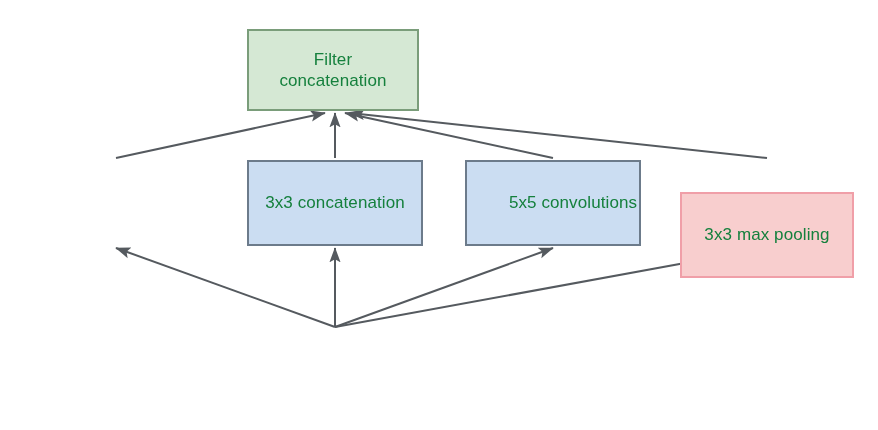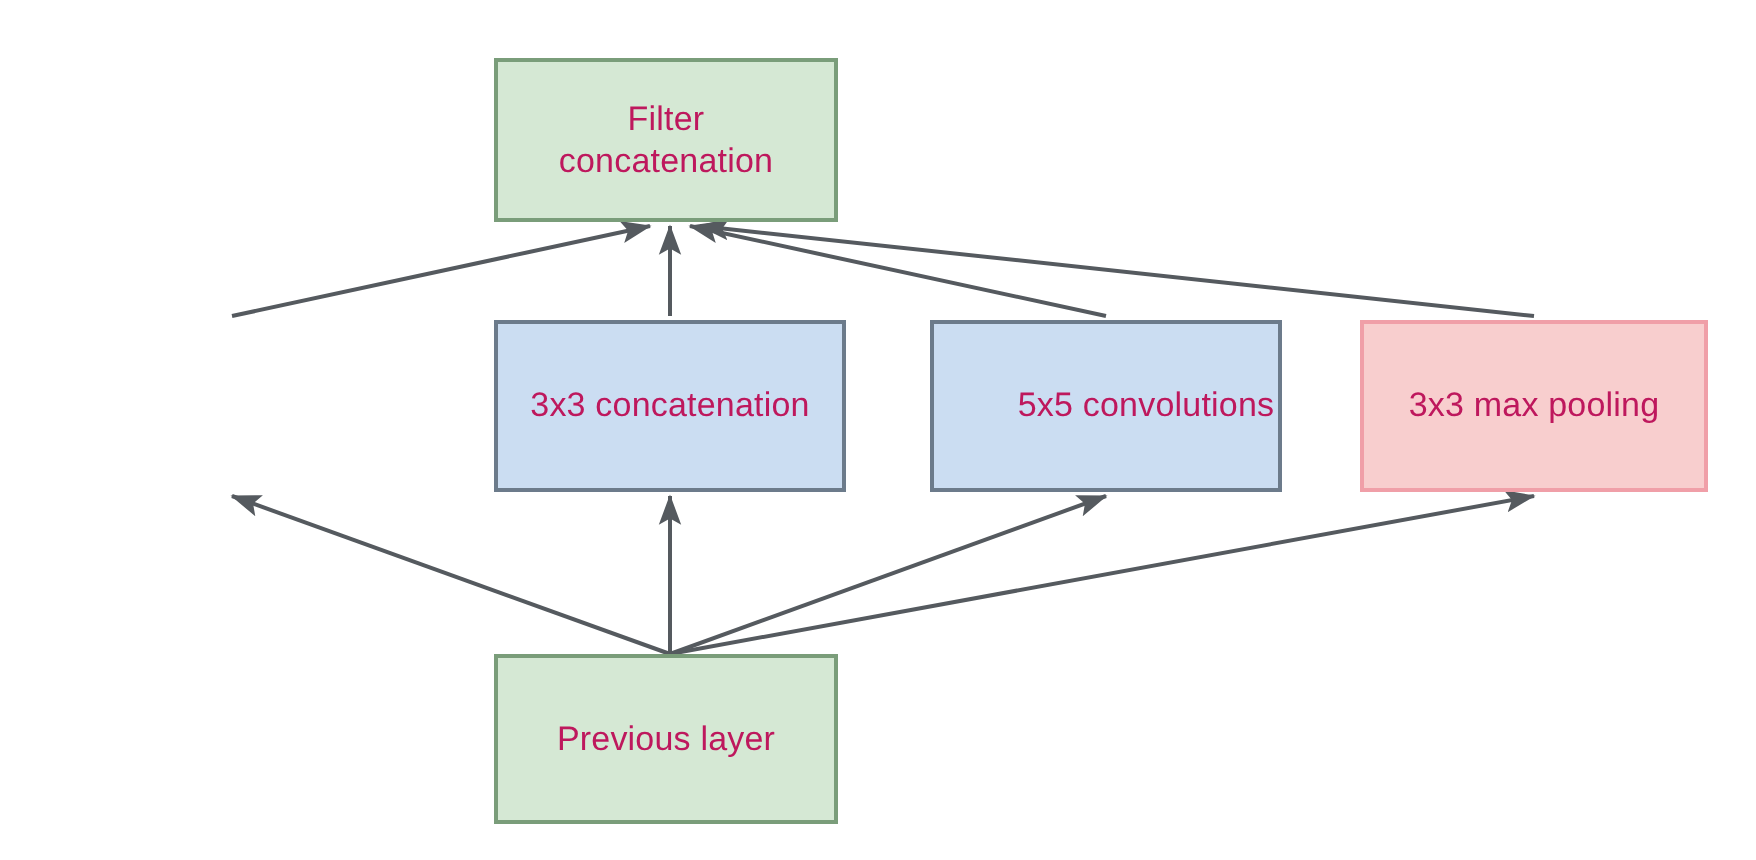--- a/index.html
+++ b/index.html
@@ -27,36 +27,37 @@
   }
   .node {
     position: absolute;
     box-sizing: border-box;
     display: flex;
     align-items: center;
     justify-content: center;
     text-align: center;
     font-size: 17px;
     line-height: 1.25;
-    color: #be185d;
+    color: #15803d;
     letter-spacing: 0.1px;
     z-index: 2;
   }
   .node-green {
     background: #d5e8d4;
     border: 2px solid #82b366;
     border-color: #7a9d7a;
   }
   .node-blue {
     background: #cbddf2;
     border: 2px solid #6c7b8b;
   }
   .node-pink {
     background: #f8cece;
     border: 2px solid #f09fa8;
+    margin-top: 32px;
   }
   .node-label {
     display: block;
     white-space: pre-line;
   }
 </style>
 </head>
 <body>
 
 <div id="diagram">
@@ -90,17 +91,14 @@
   </div>
 
   <div class="node node-blue" style="left: 465px; top: 160px; width: 176px; height: 86px; padding-left: 40px;">
     <span class="node-label">5x5 convolutions</span>
   </div>
 
   <div class="node node-pink" style="left: 680px; top: 160px; width: 174px; height: 86px;">
     <span class="node-label">3x3 max pooling</span>
   </div>
 
-  <div class="node node-green" style="left: 247px; top: 327px; width: 172px; height: 85px;">
-    <span class="node-label">Previous layer</span>
-  </div>
 
 </div>
 
 </body></html>

